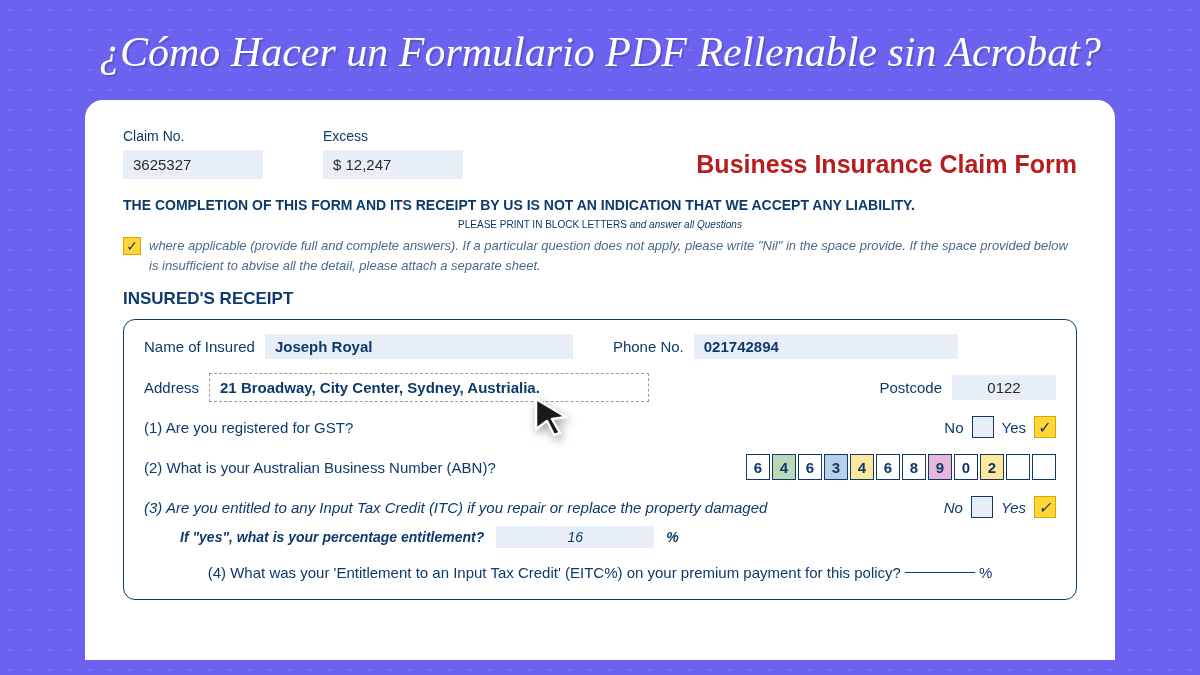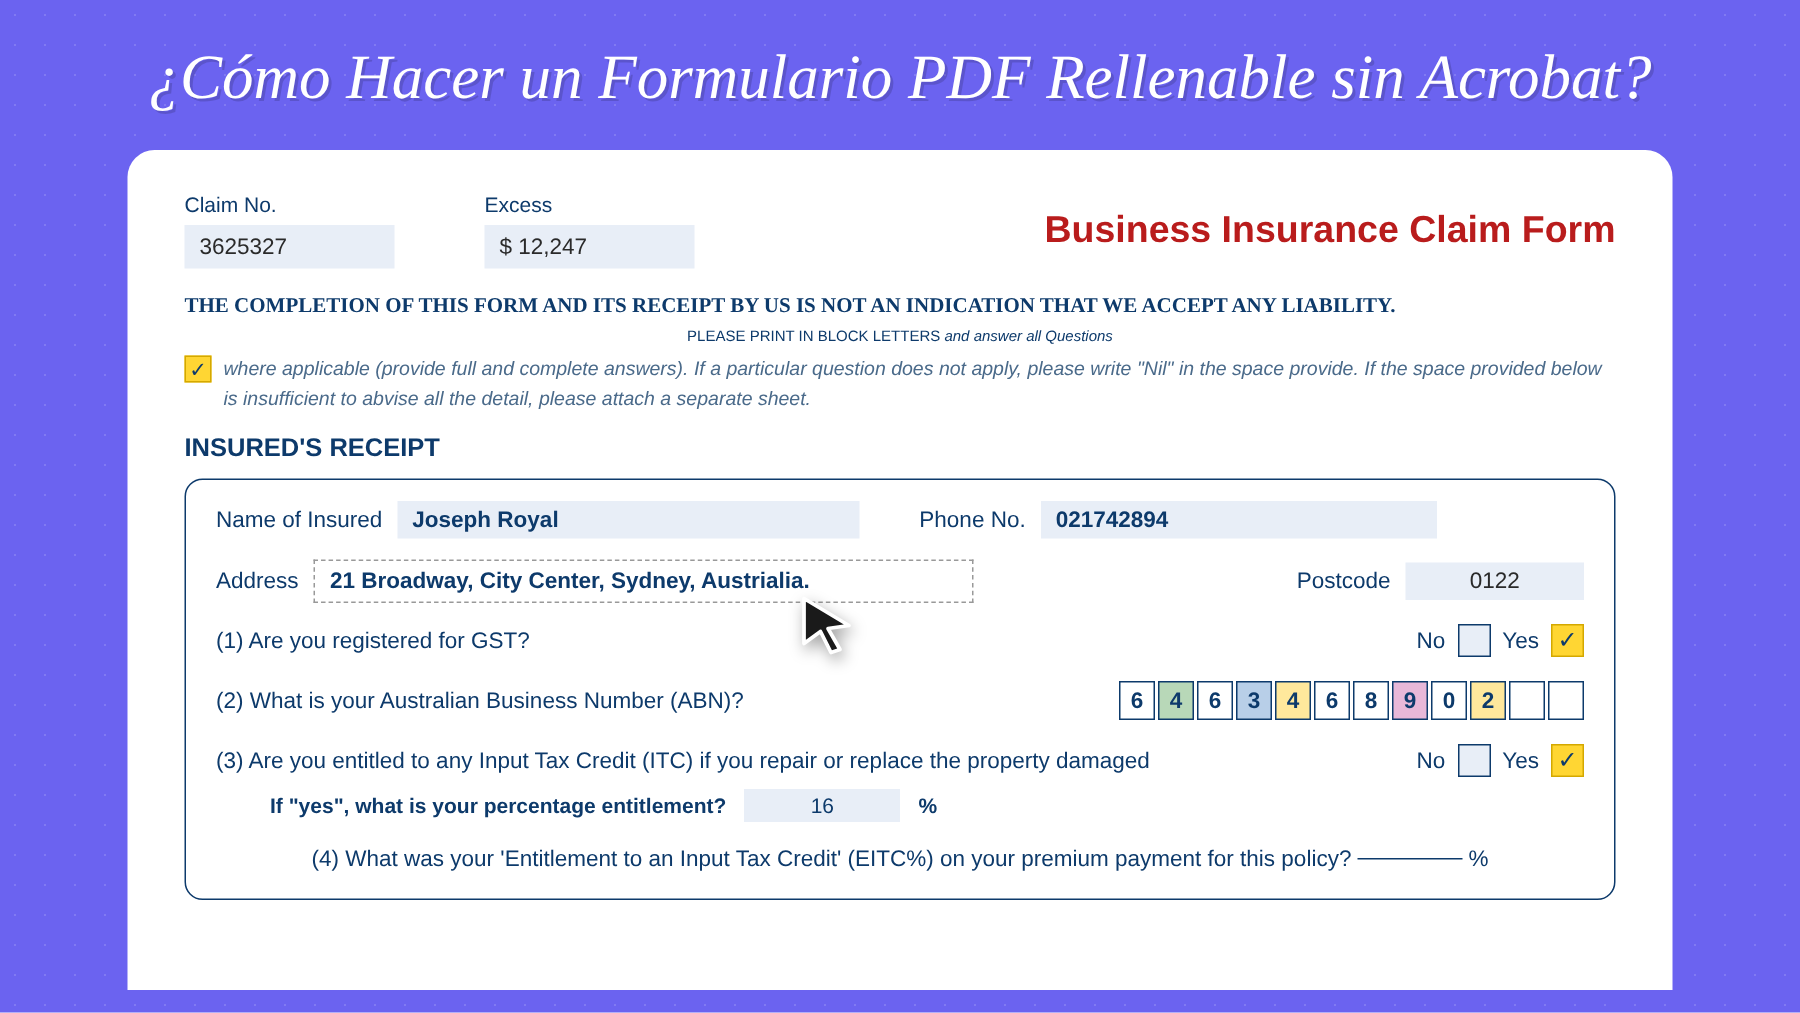--- a/index.html
+++ b/index.html
@@ -29,21 +29,21 @@
     background: #fff;
     width: 1030px;
     margin: 0 auto;
     border-radius: 18px 18px 0 0;
     padding: 28px 38px 0;
     height: 560px;
     position: relative;
   }
   .form-header {
     display: flex;
-    align-items: center;
+    align-items: flex-end;
     margin-bottom: 18px;
   }
   .header-left { display: flex; gap: 60px; }
   .field-group { display: flex; flex-direction: column; gap: 6px; }
   .field-label { font-size: 14px; color: #0d3a6b; }
   .field-box {
     background: #e8eef7;
     padding: 6px 10px;
     font-size: 15px;
     color: #2a2a2a;
@@ -53,21 +53,20 @@
     margin-left: auto;
     font-size: 25px;
     font-weight: bold;
     color: #b91c1c;
   }
   .disclaimer {
     font-size: 14px;
     font-weight: bold;
     color: #0d3a6b;
     margin-bottom: 6px;
-    font-family: Liberation Serif, serif;
   }
   .print-note {
     font-size: 10px;
     color: #0d3a6b;
     margin-bottom: 6px;
     text-align: center;
   }
   .print-note .italic { font-style: italic; }
   .applicable-row {
     display: flex;
@@ -108,21 +107,21 @@
   .lbl { margin-right: 10px; white-space: nowrap; }
   .input-fill {
     background: #e8eef7;
     padding: 4px 10px;
     font-weight: bold;
     color: #0d3a6b;
     flex: 0 0 auto;
   }
   .name-input { width: 308px; }
   .phone-input { width: 264px; }
-  .postcode-input { width: 119px; text-align: center; font-weight: normal; color: #2a2a2a; }
+  .postcode-input { width: 104px; text-align: center; font-weight: normal; color: #2a2a2a; }
   .address-input {
     border: 1.5px dashed #999;
     padding: 5px 10px;
     font-weight: bold;
     color: #0d3a6b;
     width: 440px;
     position: relative;
   }
   .spacer { flex: 1; }
   .gap-lg { margin-left: 40px; }
@@ -152,21 +151,21 @@
     display: flex;
     align-items: center;
     justify-content: center;
     font-weight: bold;
     font-size: 15px;
     color: #0d3a6b;
   }
   .sub-q { margin-left: 36px; margin-top: 8px; display: flex; align-items: center; font-size: 14px; font-weight: bold; color: #0d3a6b; gap: 12px; }
   .pct-input {
     background: #e8eef7;
-    width: 104px;
+    width: 158px;
     text-align: center;
     padding: 3px 0;
     font-weight: normal;
   }
   .blank-line {
     border-bottom: 1px solid #0d3a6b;
     width: 70px;
     display: inline-block;
     margin: 0 4px;
   }
@@ -250,21 +249,21 @@
           <div class="abn-cell" style="background: rgb(255, 255, 255);">6</div>
           <div class="abn-cell" style="background: rgb(255, 255, 255);">8</div>
           <div class="abn-cell" style="background: rgb(232, 184, 216);">9</div>
           <div class="abn-cell" style="background: rgb(255, 255, 255);">0</div>
           <div class="abn-cell" style="background: rgb(255, 232, 156);">2</div>
           <div class="abn-cell" style="background: rgb(255, 255, 255);"></div>
           <div class="abn-cell" style="background: rgb(255, 255, 255);"></div>
         </div>
     </div>
 
-    <div class="q-row" style="flex-wrap:wrap;">
+    <div class="q-row" style="flex-wrap:wrap;font-style:italic;">
       <span>(3) Are you entitled to any Input Tax Credit (ITC) if you repair or replace the property damaged</span>
       <div class="yesno">
         <span>No</span>
         <span class="box-empty"></span>
         <span>Yes</span>
         <span class="box-yellow">✓</span>
       </div>
       <div class="sub-q" style="flex-basis:100%;">
         <span>If "yes", what is your percentage entitlement?</span>
         <span class="pct-input">16</span>

